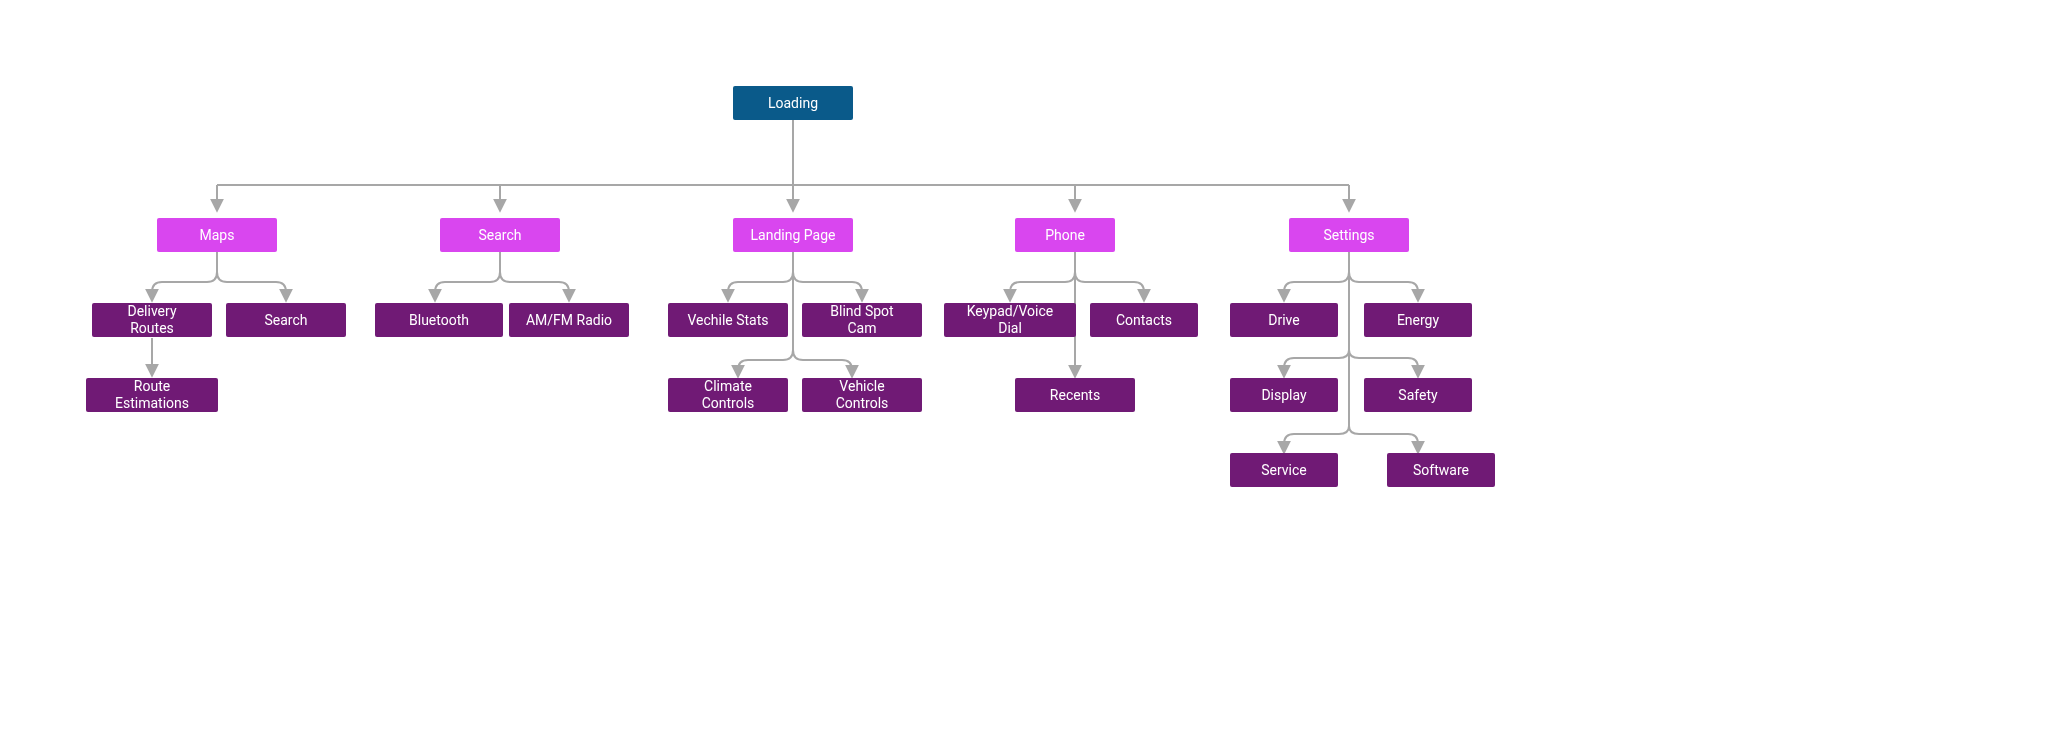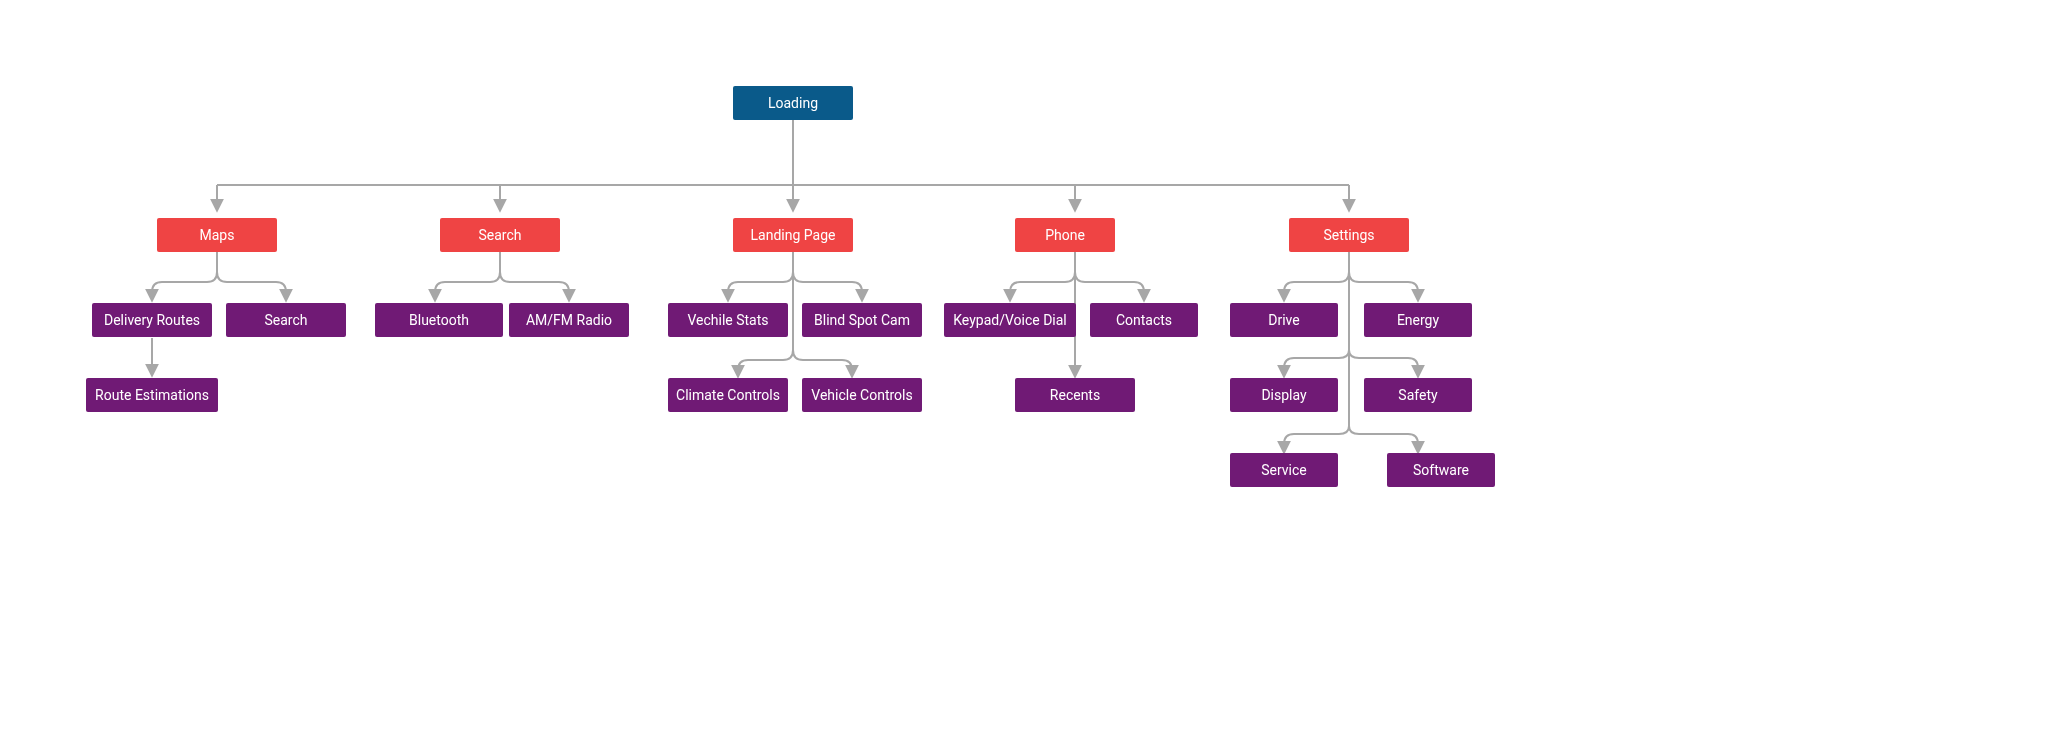--- a/index.html
+++ b/index.html
@@ -24,25 +24,25 @@
     position: absolute;
     display: flex;
     align-items: center;
     justify-content: center;
     color: #ffffff;
     font-size: 14px;
     font-weight: 400;
     border-radius: 2px;
     box-sizing: border-box;
     text-align: center;
-    padding: 0 8px;
+    padding: 0 16px;
     line-height: 1.2;
   }
   .root   { background: #0a5a8a; }
-  .branch { background: #ef4444; }
+  .branch { background: #d946ef; }
   .leaf   { background: #701a75; }
 </style>
 </head>
 <body>
 
 <svg class="connectors">
   <defs>
     <marker id="arrow" viewBox="0 0 10 10" refX="8" refY="5" markerWidth="7" markerHeight="7" orient="auto-start-reverse">
       <path d="M 0 0 L 10 5 L 0 10 z" fill="#a7a7a7"></path>
     </marker>

